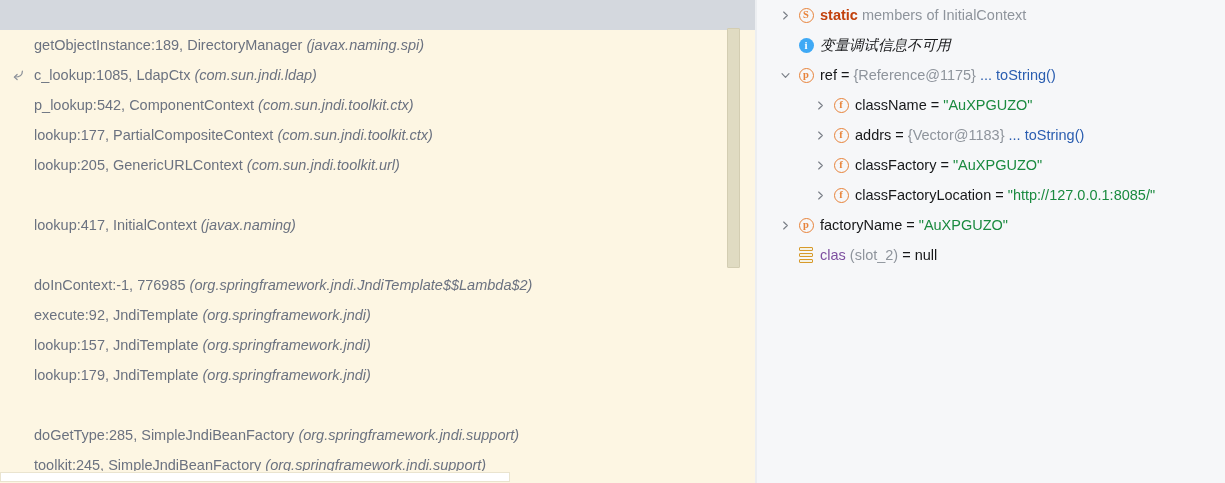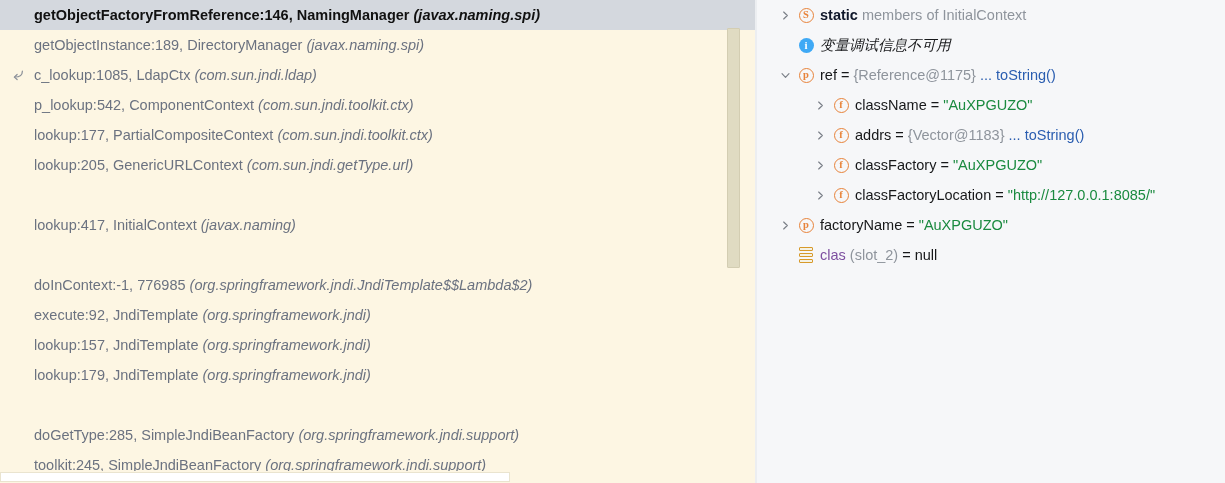--- a/index.html
+++ b/index.html
@@ -229,38 +229,37 @@
     box-sizing: border-box;
   }
   .slot-badge i {
     display: block;
     height: 3.6px;
     background: #f5f2e4;
     border: 1.1px solid #d79a2b;
     box-sizing: border-box;
     border-radius: 1px;
   }
-  .t-bold    { font-weight: 700; color: #0f172a; }
+  .t-bold    { font-weight: 700; color: #c2410c; }
   .t-gray    { color: #8e949c; }
   .t-green   { color: #1a8a3f; }
   .t-blue    { color: #2a5db0; }
   .t-purple  { color: #7d4fa0; }
   .t-plain   { color: #17181a; }
   .t-cjk     { color: #17181a; font-style: italic; }
 </style>
 </head>
 <body>
 
 <div id="app">
 
   <div class="frames-panel">
     <div class="frames-list" id="frames-list">
         <div class="frame-row selected">
           <div class="gutter"></div>
-          <div class="frame-text"><span class="frame-method">getObjectFactoryFromReference:146, NamingManager </span><span class="frame-pkg">(javax.naming.spi)</span></div>
         </div>
         <div class="frame-row">
           <div class="gutter"></div>
           <div class="frame-text"><span class="frame-method">getObjectInstance:189, DirectoryManager </span><span class="frame-pkg">(javax.naming.spi)</span></div>
         </div>
         <div class="frame-row">
           <div class="gutter">
             <svg class="return-icon" viewBox="0 0 16 16" fill="none" stroke="currentColor" stroke-width="1.3" stroke-linecap="round" stroke-linejoin="round">
               <path d="M13.2 3.4 C13.2 7.3 10.8 9.6 5.2 9.6"></path>
               <path d="M7.6 6.9 L4.6 9.7 L7.6 12.3"></path>
@@ -271,21 +270,21 @@
         <div class="frame-row">
           <div class="gutter"></div>
           <div class="frame-text"><span class="frame-method">p_lookup:542, ComponentContext </span><span class="frame-pkg">(com.sun.jndi.toolkit.ctx)</span></div>
         </div>
         <div class="frame-row">
           <div class="gutter"></div>
           <div class="frame-text"><span class="frame-method">lookup:177, PartialCompositeContext </span><span class="frame-pkg">(com.sun.jndi.toolkit.ctx)</span></div>
         </div>
         <div class="frame-row">
           <div class="gutter"></div>
-          <div class="frame-text"><span class="frame-method">lookup:205, GenericURLContext </span><span class="frame-pkg">(com.sun.jndi.getType.url)</span></div>
+          <div class="frame-text"><span class="frame-method">lookup:205, GenericURLContext </span><span class="frame-pkg">(com.sun.jndi.toolkit.url)</span></div>
         </div>
         <div class="frame-row">
           <div class="gutter"></div>
         </div>
         <div class="frame-row">
           <div class="gutter"></div>
           <div class="frame-text"><span class="frame-method">lookup:417, InitialContext </span><span class="frame-pkg">(javax.naming)</span></div>
         </div>
         <div class="frame-row">
           <div class="gutter"></div>

